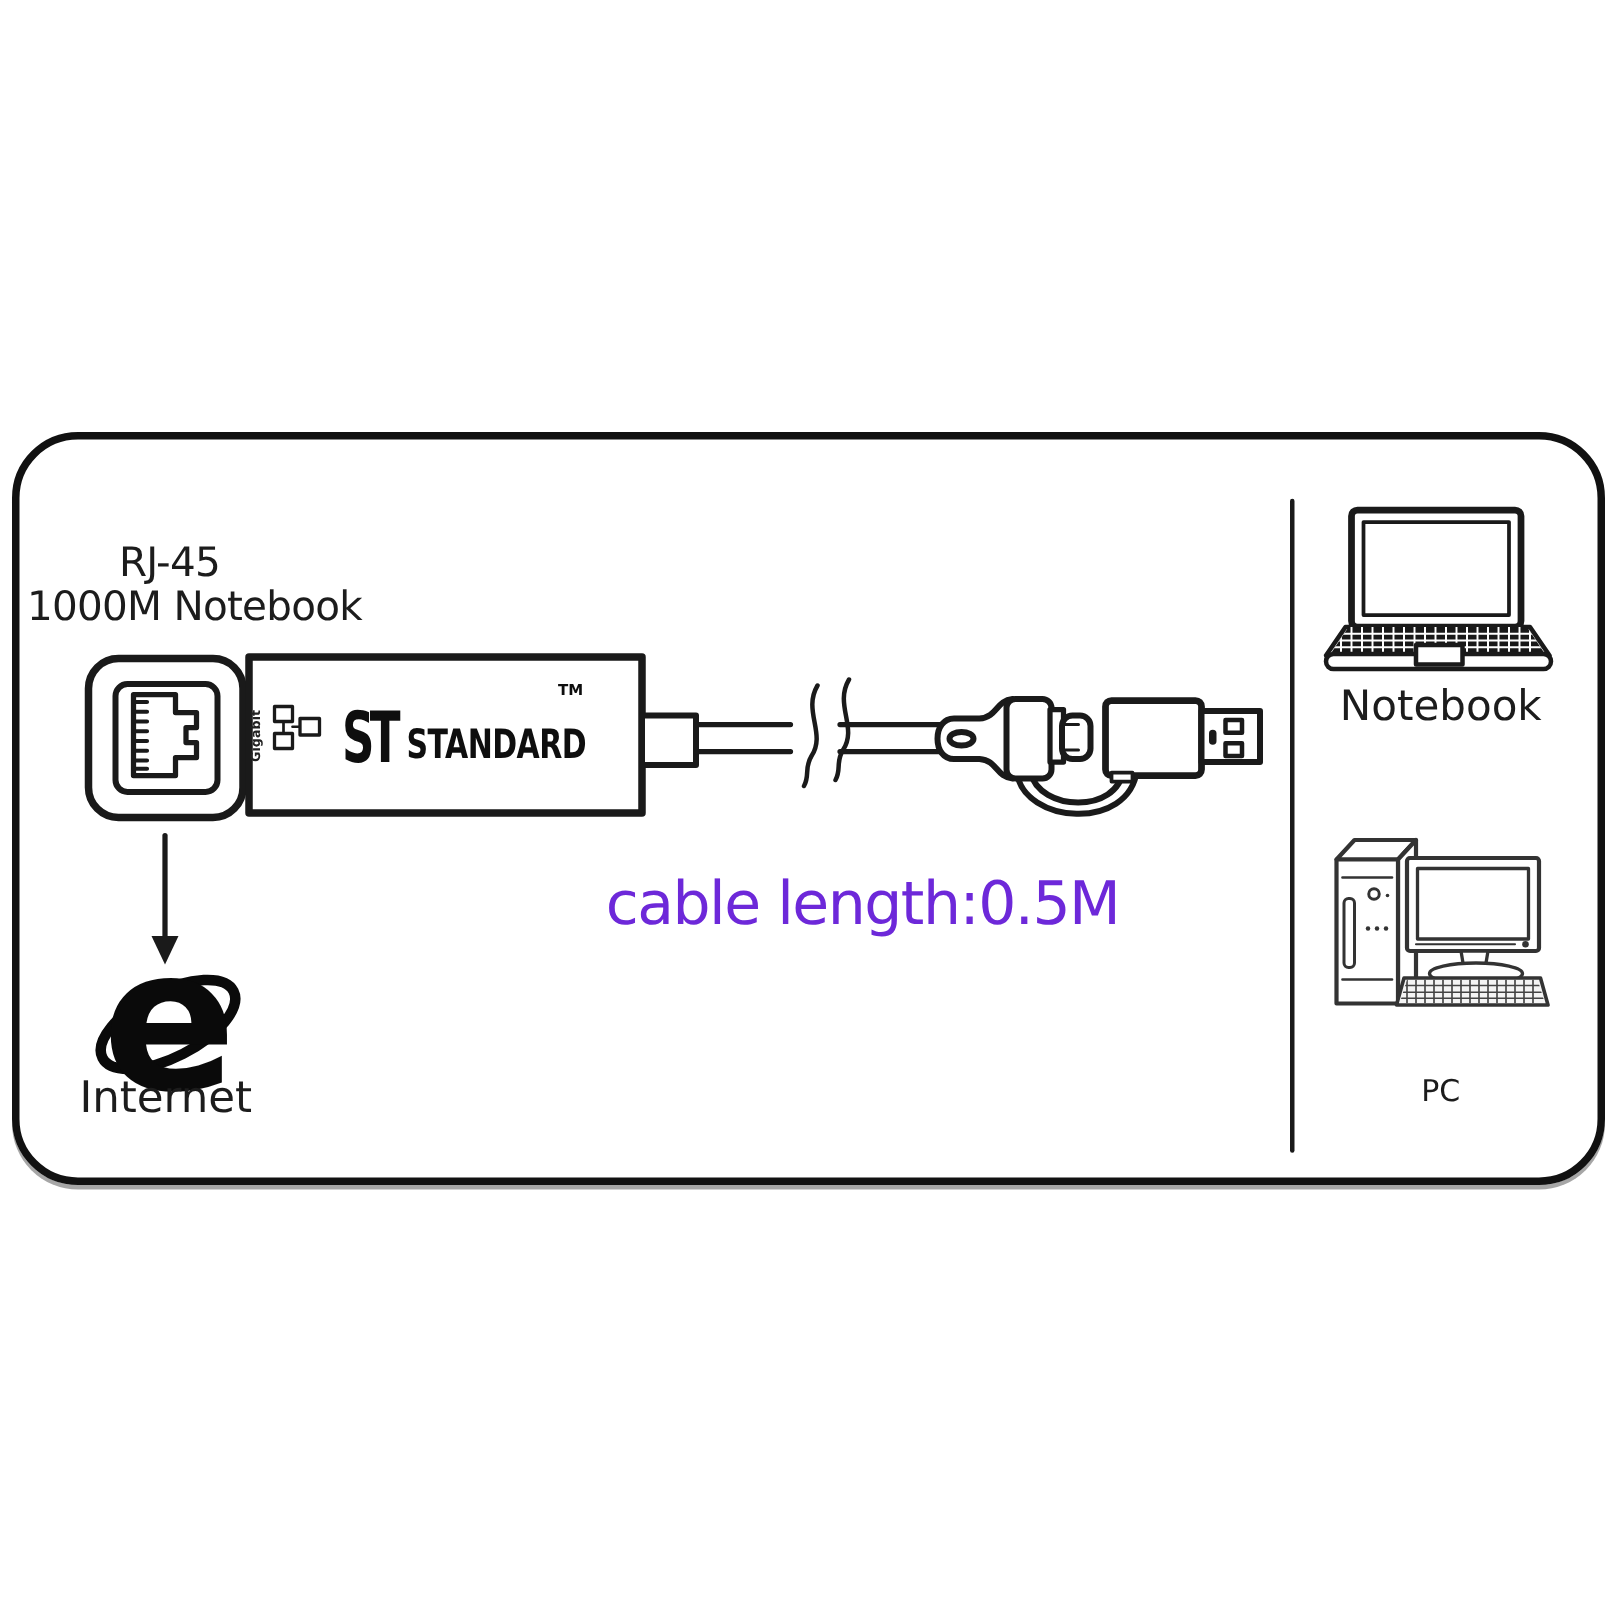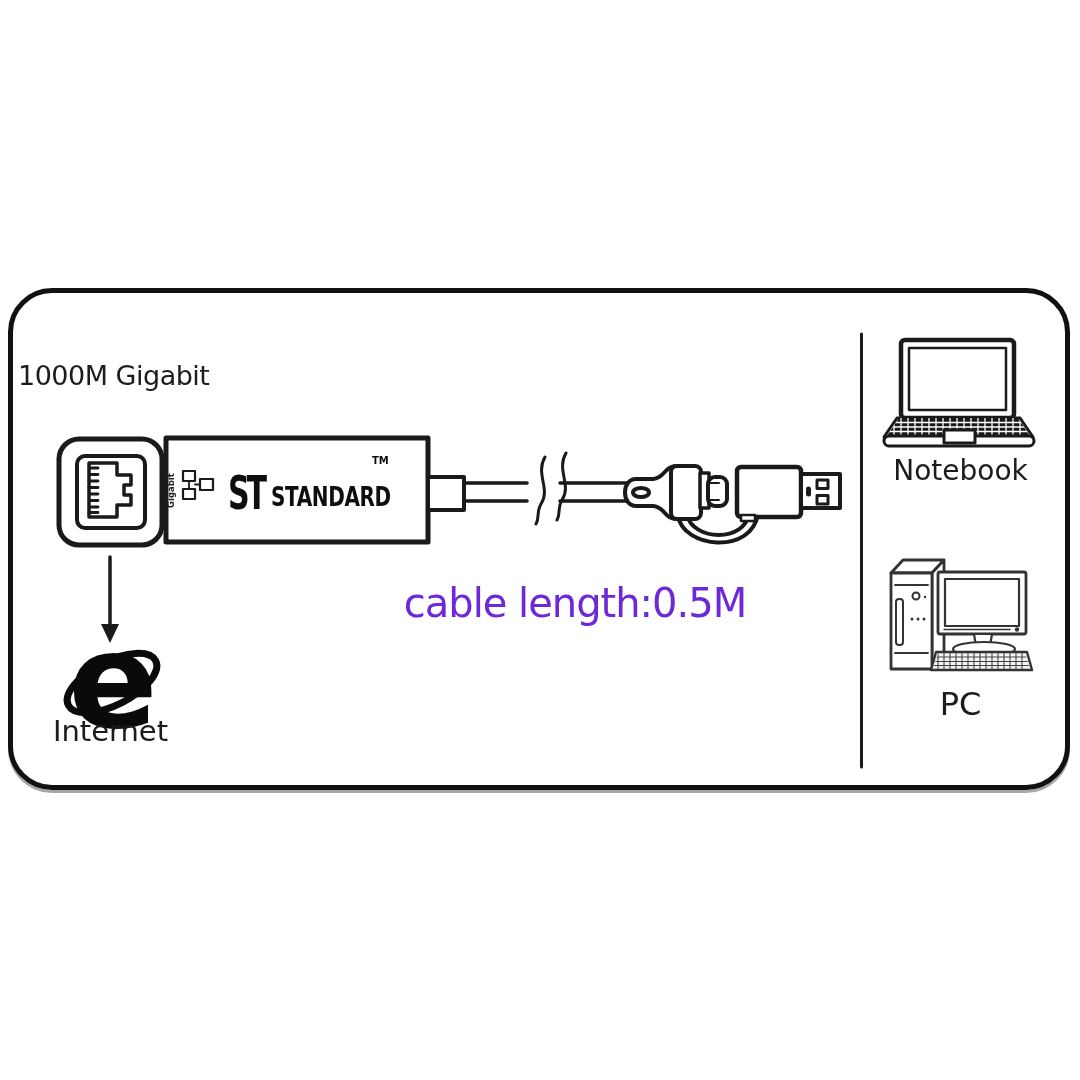--- a/index.html
+++ b/index.html
@@ -7,21 +7,21 @@
           font-family:"DejaVu Sans","Liberation Sans",sans-serif;}
   .frame{position:absolute;left:8px;top:288px;width:1062px;height:502px;
          border:5px solid #111;border-radius:44px;box-sizing:border-box;
          box-shadow:0 3px 0 rgba(0,0,0,0.35);}
   .art{position:absolute;left:0;top:0;width:1080px;height:1080px;}
   .t{position:absolute;color:#1c1c1c;line-height:1.08;white-space:nowrap;}
   .center{text-align:center;}
   .port-label{left:18px;top:361px;width:190px;font-size:27px;letter-spacing:-0.5px;}
   .internet-label{left:28px;top:716px;width:165px;font-size:29px;}
   .notebook-label{left:878px;top:456px;width:165px;font-size:28px;}
-  .pc-label{left:878px;top:687px;width:165px;font-size:32px;}
+  .pc-label{left:878px;top:717px;width:165px;font-size:20px;}
   .cable-note{left:310px;top:582px;width:530px;font-size:40px;letter-spacing:-1px;color:#6d28d9;}
   .brand-st{left:228px;top:468px;font-size:47px;font-weight:bold;letter-spacing:-5px;
             transform:scaleX(0.64);transform-origin:left top;color:#0e0e0e;}
   .brand-name{left:271px;top:482px;font-size:27px;font-weight:bold;letter-spacing:-0.5px;
               transform:scaleX(0.74);transform-origin:left top;color:#0e0e0e;}
   .brand-tm{left:372px;top:456px;font-size:10px;font-weight:bold;color:#0e0e0e;}
   .gigabit-tag{left:167px;top:470px;height:38px;font-size:8.5px;font-weight:600;color:#222;
                writing-mode:vertical-rl;transform:rotate(180deg);}
   .ie-glyph{left:66px;top:615px;width:94px;font-size:132px;font-weight:bold;color:#0a0a0a;
             text-align:center;line-height:1;}
@@ -140,21 +140,22 @@
       <ellipse cx="984" cy="649" rx="31" ry="7" fill="#fff" stroke-width="2.2"></ellipse>
       <polygon points="936,652 1027,652 1032,670 931,670" fill="#f4f4f4" stroke-width="2.4"></polygon>
       <g clip-path="url(#pckb)" stroke="#444" stroke-width="1.1">
         <path d="M932,657 H1031 M932,661.5 H1031 M932,665.5 H1031"></path>
         <path d="M938,652 V670 M944,652 V670 M950,652 V670 M956,652 V670 M962,652 V670 M968,652 V670 M974,652 V670 M980,652 V670 M986,652 V670 M992,652 V670 M998,652 V670 M1004,652 V670 M1010,652 V670 M1016,652 V670 M1022,652 V670"></path>
       </g>
     </g>
   </svg>
 
   <div class="t port-label center">
-    <div>1000M Gigabit</div>
+    <div>RJ-45</div>
+    <div>1000M Notebook</div>
   </div>
 
   <div class="t gigabit-tag">Gigabit</div>
 
   <div class="t brand-st">ST</div>
   <div class="t brand-name">STANDARD</div>
   <div class="t brand-tm">TM</div>
 
   <div class="t cable-note center">cable length:0.5M</div>
 

